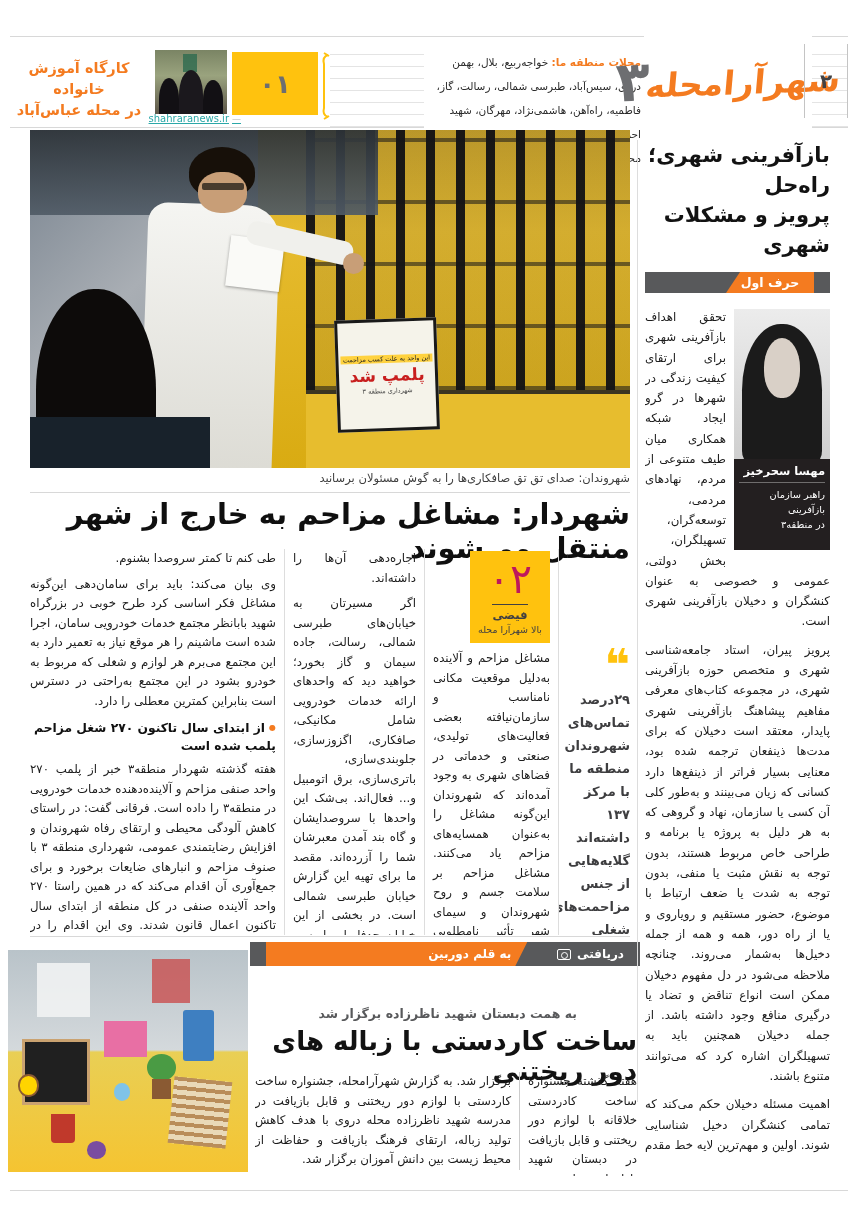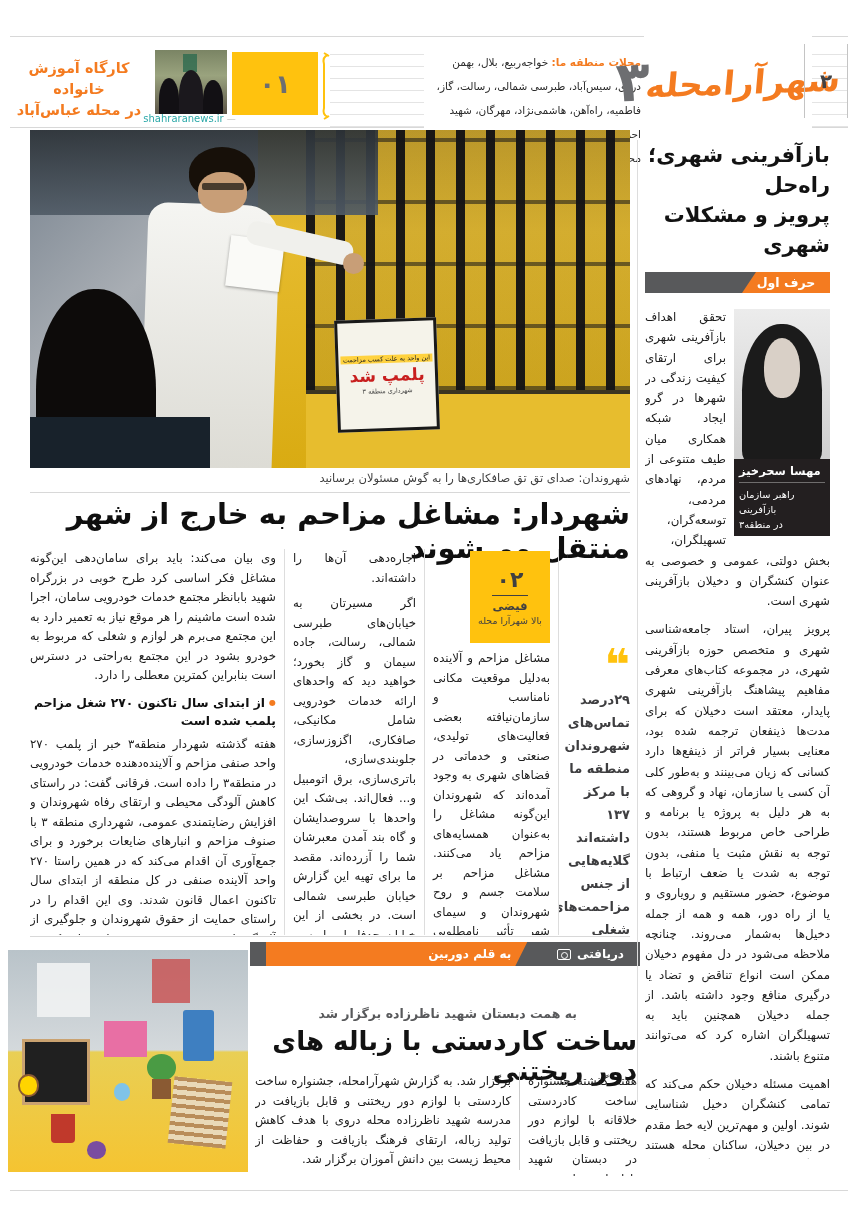--- a/index.html
+++ b/index.html
@@ -14,22 +14,22 @@
   
   .promo-title { position:absolute; left:8px; top:58px; width:142px; text-align:center;
     color:#f47b20; font-weight:bold; font-size:14.5px; line-height:21px; }
   .thumb { position:absolute; left:155px; top:50px; width:72px; height:64px; overflow:hidden;
     background:linear-gradient(#7a8464,#9aa37e 40%,#5d5648); }
   .thumb i { position:absolute; bottom:-6px; border-radius:50% 50% 10% 10%; background:#121014; }
   .thumb .f1{ left:4px;  width:20px; height:42px; }
   .thumb .f2{ left:24px; width:24px; height:50px; background:#1b181d;}
   .thumb .f3{ left:48px; width:20px; height:40px; }
   .thumb .flag{ position:absolute; top:4px; left:28px; width:14px; height:18px; background:#2d6a4f; opacity:.8;}
-  .website { position:absolute; left:138px; top:113px; width:106px; text-align:center;
-    font-size:10px; color:#2ba8a8; }
+  .website { position:absolute; left:138px; top:113px; width:106px; text-align:right;
+    font-size:10px; color:#2ba8a8;text-decoration:underline; }
   .website::before, .website::after { content:"—"; color:#bdbdbd; font-size:9px; margin:0 3px; }
   .idx-box { background:#ffc20e; display:flex; align-items:center; justify-content:center; }
   .idx-01 { position:absolute; left:232px; top:52px; width:86px; height:63px; }
   .idx-01 span { font-size:26px; font-weight:bold; color:#6d6e71; }
   .bracket { position:absolute; left:318px; top:50px; }
   .rules { position:absolute; left:330px; top:54px; width:518px; height:74px;
     background:repeating-linear-gradient(to bottom,#e4e4e4 0 1px, transparent 1px 12px); }
   .districts { position:absolute; left:424px; top:47px; width:222px; background:#fff;
     font-size:10.5px; line-height:24px; text-align:right; padding:3px 5px; color:#2a2a2a;}
   .districts .d-label { color:#f47b20; font-weight:bold; }
@@ -96,21 +96,21 @@
   .col-rule { border-left:1px solid #ddd; padding-left:8px; }
   .col-quote { width:72px; padding-top:98px; }
   .col-lead  { width:126px; }
   .col-mid   { width:132px; }
   .col-wide  { flex:1; }
   .btext { font-size:11.8px; line-height:19.5px; text-align:justify; color:#1c1c1c; margin-bottom:6px; }
   .subhead { font-size:12.3px; font-weight:bold; color:#101010; margin:8px 0 5px; line-height:18px; text-align:right;}
   .subhead::before { content:"●"; color:#f47b20; font-size:8px; vertical-align:2px; margin-left:4px; }
   .byline-box { float:right; width:80px; height:92px; background:#ffc20e; margin:2px 0 6px 6px;
     display:flex; flex-direction:column; align-items:center; justify-content:center; gap:2px; }
-  .byline-num { color:#404040; font-size:22px; font-weight:bold; line-height:1; }
+  .byline-num { color:#be185d; font-size:41px; font-weight:normal; line-height:1; }
   .byline-name { font-size:11.5px; font-weight:bold; color:#414042; border-top:1px solid #414042;
     padding-top:3px; margin-top:2px; min-width:34px; text-align:center; }
   .byline-role { font-size:9.5px; color:#414042; }
   .q-mark { display:block; color:#ffc20e; font-size:44px; font-weight:bold; line-height:.8; text-align:right; }
   .q-text { font-size:13px; font-weight:bold; line-height:23px; color:#3e3e40; text-align:right; margin-top:6px; }
 
   
   .bbar { position:absolute; left:250px; top:942px; width:390px; height:24px; background:#58595b; }
   .bbar-orange { position:absolute; left:0; top:0; height:100%; width:67%; background:#f47b20;
     clip-path:polygon(0 0,100% 0,calc(100% - 12px) 100%,0 100%);margin-left:16px; }
@@ -146,31 +146,31 @@
   .idx-04 { width:77px; height:92px; flex:none; }
   .idx-04 span { font-size:30px; font-weight:bold; color:#58595b; }
   .b-col-n { width:118px; flex:none; border-left:1px solid #ccc; padding-left:8px; }
   .b-col-w { flex:1; }
 
   
   .vdiv { position:absolute; left:637px; top:140px; width:1px; height:962px; background:#ddd; }
   .sb { position:absolute; left:645px; top:140px; width:185px; }
   .sb-headline { font-size:21px; line-height:30px; font-weight:bold; color:#121212; text-align:right; }
   .sb-tagbar { margin-top:12px; height:21px; background:#58595b; position:relative; }
-  .sb-tag { position:absolute; right:0; top:0; height:100%; width:88px; background:#f47b20;
+  .sb-tag { position:absolute; right:16px; top:0; height:100%; width:88px; background:#f47b20;
     clip-path:polygon(14px 0,100% 0,100% 100%,0 100%); color:#fff; font-size:12.5px; font-weight:bold;
     display:flex; align-items:center; justify-content:center; }
   .sb-body { margin-top:14px; height:852px; overflow:hidden; }
   .sb-fig { float:right; width:96px; margin:2px 0 8px 8px; }
   .sb-photo { height:150px; position:relative; overflow:hidden; background:linear-gradient(#ececec,#cfcfcf); }
   .sb-photo .hj { position:absolute; left:8%; top:10%; width:84%; height:92%; background:#1b1b1b;
     border-radius:48% 48% 8% 8%; }
   .sb-photo .fc { position:absolute; left:31%; top:19%; width:38%; height:40%; background:#d9d0c7;
     border-radius:50% 50% 46% 46%; }
-  .sb-cap { background:#231f20; color:#fff; text-align:left; padding:5px 5px 4px; }
+  .sb-cap { background:#231f20; color:#fff; text-align:right; padding:5px 5px 18px; }
   .sb-cap-name { font-size:11.5px; font-weight:bold; padding-bottom:4px;
     border-bottom:1px solid rgba(255,255,255,.35); margin-bottom:4px; }
   .sb-cap-role { font-size:9.8px; line-height:15px; }
   .sb-p { font-size:11.8px; line-height:20.3px; text-align:justify; color:#1c1c1c; margin-bottom:8px; }
 </style>
 </head>
 <body>
 
 <div id="page">
 
@@ -262,20 +262,21 @@
 
     </div>
 
     <div class="col col-mid col-rule">
       <p class="btext">اجاره‌دهی آن‌ها را داشته‌اند.</p>
       <p class="btext">اگر مسیرتان به خیابان‌های طبرسی شمالی، رسالت، جاده سیمان و گاز بخورد؛ خواهید دید که واحدهای ارائه خدمات خودرویی شامل مکانیکی، صافکاری، اگزوزسازی، جلوبندی‌سازی، باتری‌سازی، برق اتومبیل و... فعال‌اند. بی‌شک این واحدها با سروصدایشان و گاه بند آمدن معبرشان شما را آزرده‌اند. مقصد ما برای تهیه این گزارش خیابان طبرسی شمالی است. در بخشی از این خیابان حدفاصل طبرسی شمالی ۲۲ تا ۳۰ تعمیرگاه‌های زیادی متمرکز شده‌اند. تعدادی از خودروها در پیاده‌رو پارک شده‌اند و مکانیک‌ها در حال تعمیر خودرو هستند. صدای گوش‌خراش تق‌تق صافکاری هم که گاهی به گوش می‌خورد.</p>
 
     </div>
 
     <div class="col col-wide">
+      <p class="btext">طی کنم تا کمتر سروصدا بشنوم.</p>
       <p class="btext">وی بیان می‌کند: باید برای سامان‌دهی این‌گونه مشاغل فکر اساسی کرد طرح خوبی در بزرگراه شهید بابانظر مجتمع خدمات خودرویی سامان، اجرا شده است ماشینم را هر موقع نیاز به تعمیر دارد به این مجتمع می‌برم هر لوازم و شغلی که مربوط به خودرو بشود در این مجتمع به‌راحتی در دسترس است بنابراین کمترین معطلی را دارد.</p>
       <h4 class="subhead">از ابتدای سال تاکنون ۲۷۰ شغل مزاحم پلمب شده است</h4>
       <p class="btext">هفته گذشته شهردار منطقه۳ خبر از پلمب ۲۷۰ واحد صنفی مزاحم و آلاینده‌دهنده خدمات خودرویی در منطقه۳ را داده است. فرقانی گفت: در راستای کاهش آلودگی محیطی و ارتقای رفاه شهروندان و افزایش رضایتمندی عمومی، شهرداری منطقه ۳ با صنوف مزاحم و انبارهای ضایعات برخورد و برای جمع‌آوری آن اقدام می‌کند که در همین راستا ۲۷۰ واحد آلاینده صنفی در کل منطقه از ابتدای سال تاکنون اعمال قانون شدند. وی این اقدام را در راستای حمایت از حقوق شهروندان و جلوگیری از آلودگی‌های صوتی و زیست‌محیطی بیان کرد و تصریح کرد: پس از تشکیل پرونده تخلفات مشاغل مزاحم، با استناد به بند ۲۰ ماده ۵۵ قانون شهرداری‌ها این واحدهای آلاینده پلمب و برای ادامه فرآیندهای قانونی به مراجع ذیصلاح ارجاع شدند.</p>
     </div>
   </div>
 
   <div class="bbar">
     <div class="bbar-gray-label">
       <span>دریافتی</span>
       <span class="cam"></span>

